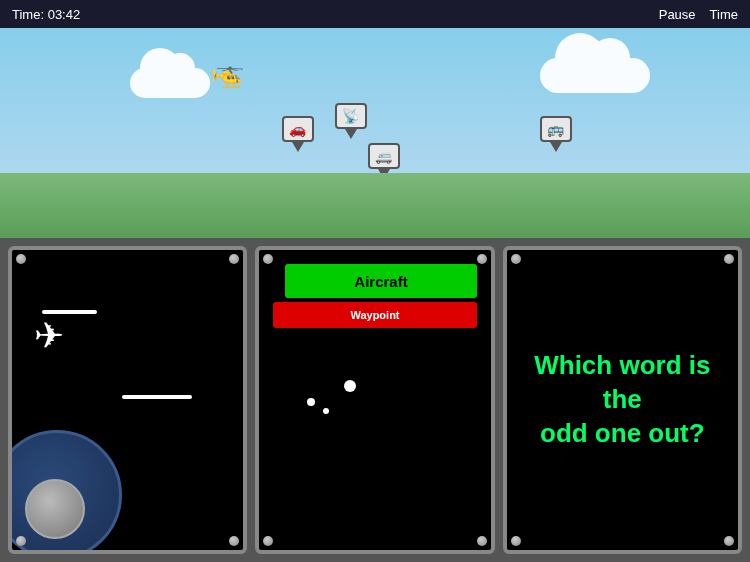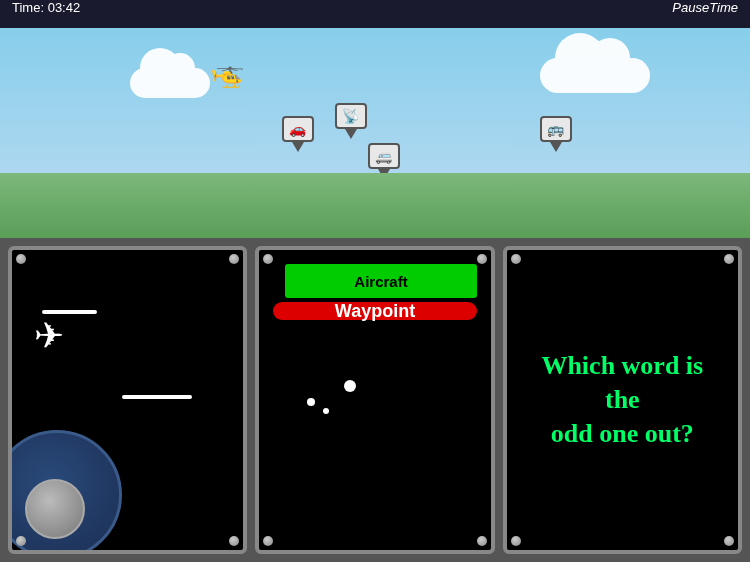--- a/index.html
+++ b/index.html
@@ -12,38 +12,39 @@
       background: #000;
     }
 
     
     #topbar {
       position: absolute;
       top: 0; left: 0; right: 0;
       height: 28px;
       background: #1a1a2e;
       display: flex;
+      align-items: center;
       justify-content: space-between;
       padding: 0 12px;
       z-index: 100;
     }
     #topbar .left, #topbar .right {
       color: #fff;
       font-size: 13px;
     }
     #topbar .center {
       color: #fff;
       font-size: 14px;
       font-weight: bold;
       position: absolute;
       left: 50%;
       transform: translateX(-50%);
     }
     #topbar .right {
-      display: flex;  font-style: italic;
+      display: flex; gap: 14px;
     }
 
     
     #scene {
       position: absolute;
       top: 28px; left: 0; right: 0;
       height: 210px;
       overflow: hidden;
     }
 
@@ -225,44 +226,43 @@
       border-radius: 3px;
       display: flex; align-items: center; justify-content: center;
       color: #000;
       font-size: 15px;
       font-weight: bold;
       cursor: pointer;
     }
     .btn-waypoint {
       position: absolute;
       top: 52px; left: 14px; right: 14px;
-      height: 18px;
+      height: 26px;
       background: #dd0000;
-      border-radius: 10px;
+      border-radius: 3px;
       display: flex; align-items: center; justify-content: center;
       color: #fff;
-      font-size: 18px;
+      font-size: 11px;
       font-weight: bold;
       cursor: pointer;
     }
 
     
     .dot {
       position: absolute;
       background: #fff;
       border-radius: 50%;
     }
 
     
     #panel-right {
       position: relative;
       display: flex;
       align-items: center;
       justify-content: center;
-      font-family: Liberation Serif, serif;
     }
     .question-text {
       color: #00ff66;
       font-size: 26px;
       font-weight: bold;
       text-align: center;
       padding: 20px;
       line-height: 1.3;
     }
   </style>

